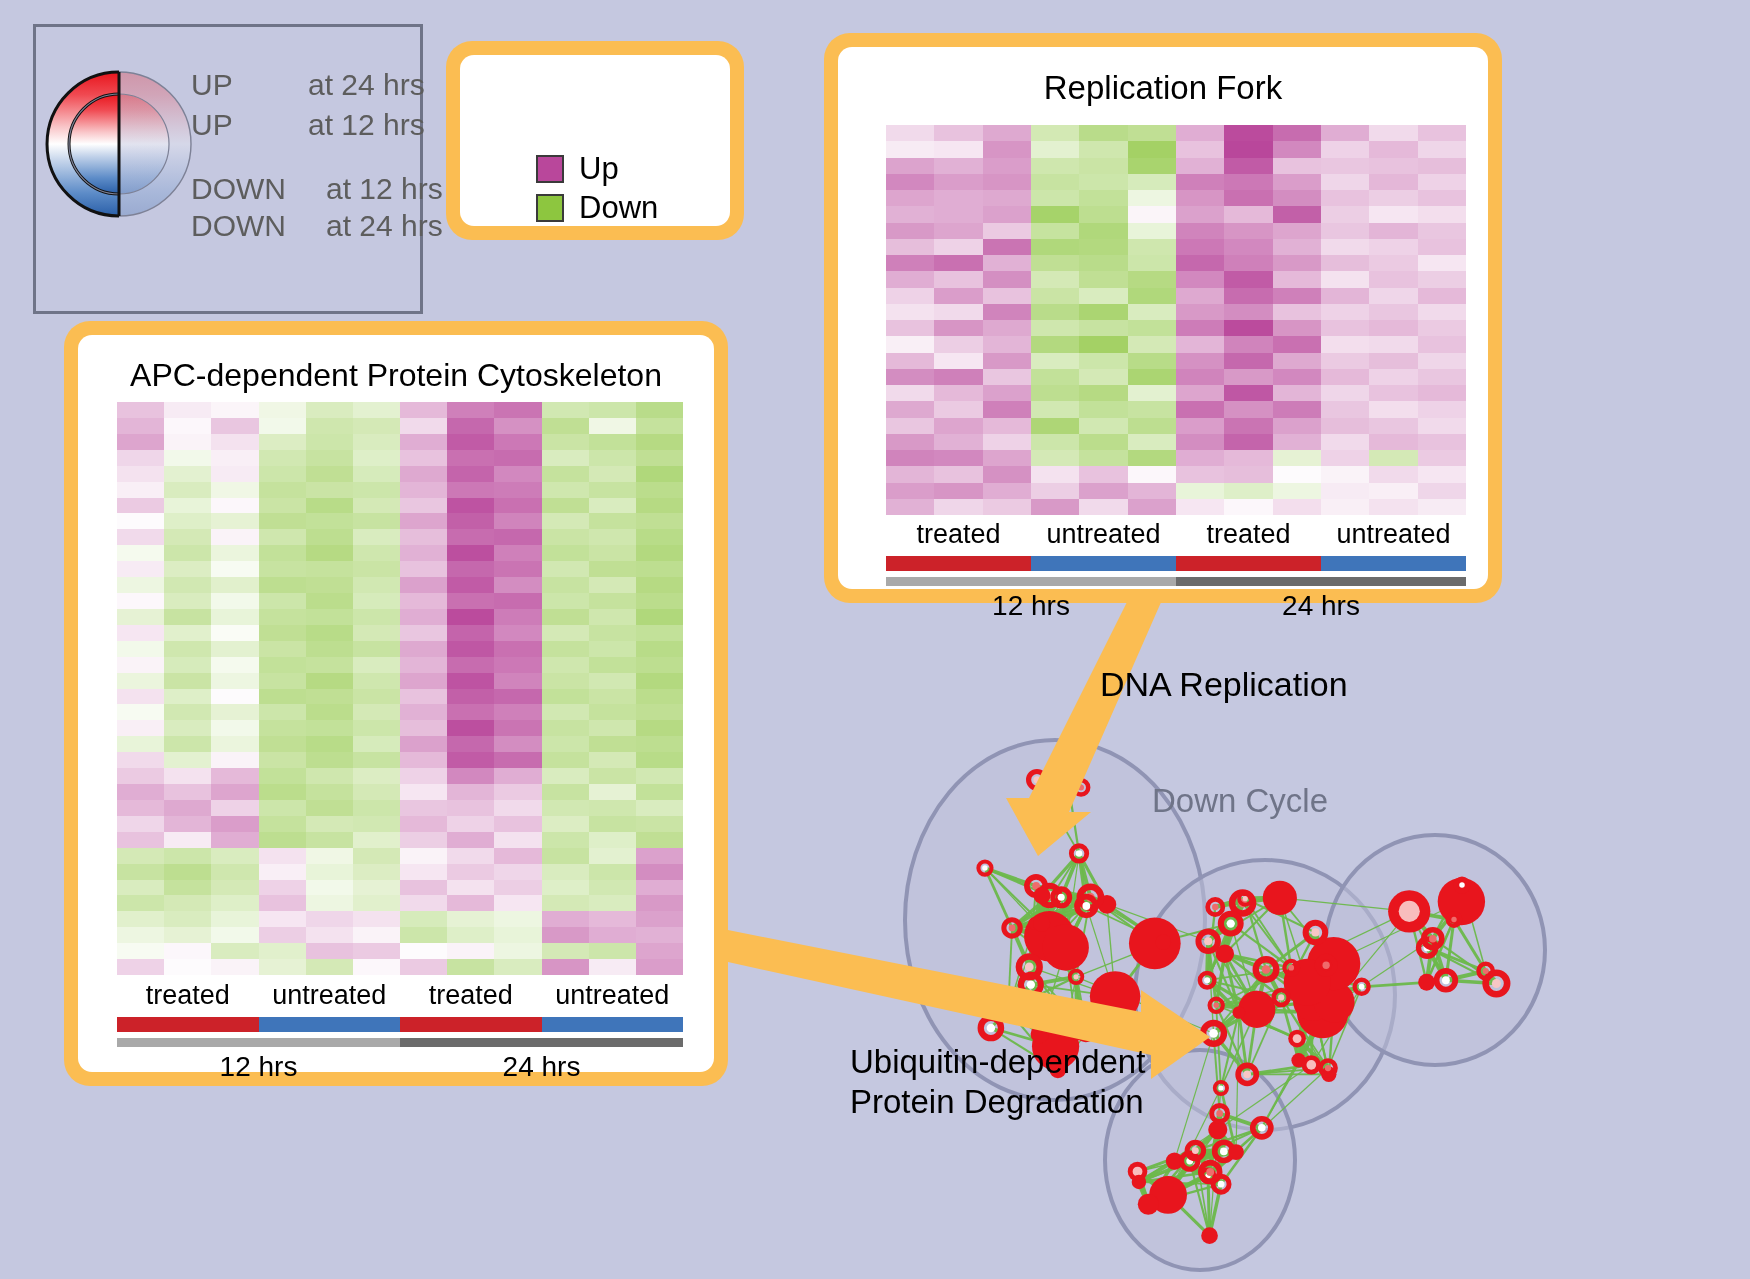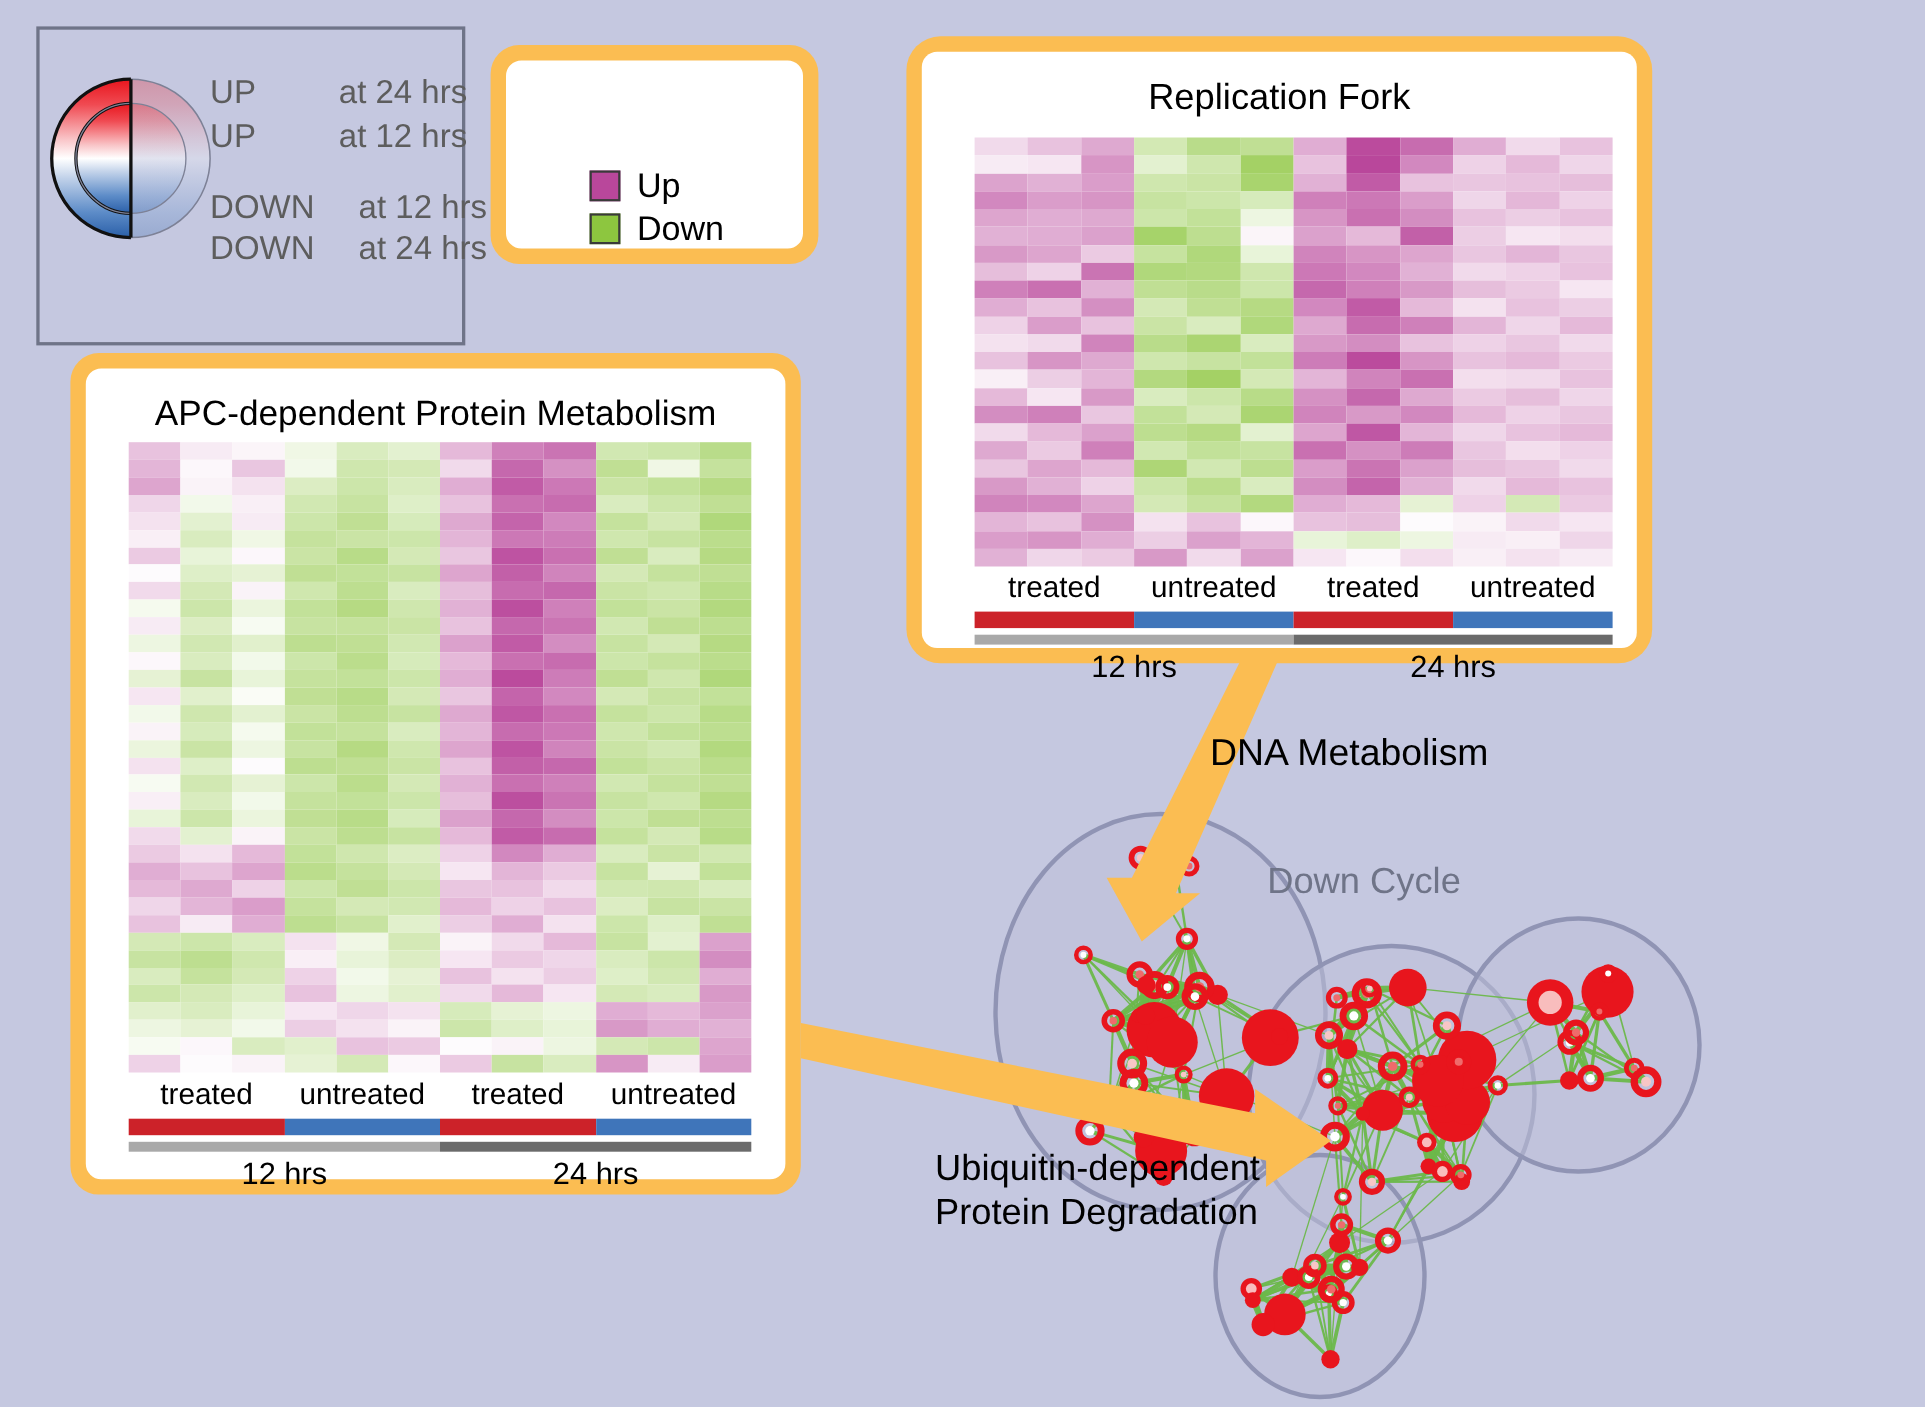--- a/index.html
+++ b/index.html
@@ -46,21 +46,21 @@
     position:absolute;left:0;top:17px;width:100%;text-align:center;
     font-size:30px;color:#000;line-height:1.14;
   }
   .key-row{position:absolute;display:flex;align-items:center;gap:15px;left:76px;}
   #key-row-up{top:98px;}
   #key-row-down{top:137px;}
   .key-swatch{width:28px;height:28px;border:2px solid #3a3a3a;box-sizing:border-box;}
   .key-label{font-size:31px;color:#000;line-height:1;}
 
   
-  #rf-panel{left:824px;top:33px;width:678px;height:570px;border-radius:31px;}
+  #rf-panel{left:824px;top:33px;width:678px;height:570px;}
   #apc-panel{left:64px;top:321px;width:664px;height:765px;}
 
   .hm-title{
     position:absolute;left:0;width:100%;text-align:center;
     font-size:33px;color:#000;top:22px;white-space:nowrap;
   }
   #apc-panel .hm-title{font-size:32px;}
 
   .hm-grid{position:absolute;display:grid;}
   #rf-grid{left:48px;top:78px;width:580px;height:390px;}
@@ -463,21 +463,21 @@
         </div>
       <div class="time-labels" id="rf-timelabels">
           <span>12 hrs</span>
           <span>24 hrs</span>
         </div>
     </div>
   </div>
 
   <div class="panel" id="apc-panel">
     <div class="panel-inner">
-      <div class="hm-title">APC-dependent Protein Metabolism</div>
+      <div class="hm-title">APC-dependent Protein Cytoskeleton</div>
       <div class="hm-grid" id="apc-grid" style="grid-template-columns: repeat(12, 1fr); grid-template-rows: repeat(36, 1fr);">
           <div class="hm-cell" style="background: rgb(232, 194, 222);"></div>
           <div class="hm-cell" style="background: rgb(247, 235, 244);"></div>
           <div class="hm-cell" style="background: rgb(251, 245, 249);"></div>
           <div class="hm-cell" style="background: rgb(240, 247, 229);"></div>
           <div class="hm-cell" style="background: rgb(217, 236, 191);"></div>
           <div class="hm-cell" style="background: rgb(227, 241, 208);"></div>
           <div class="hm-cell" style="background: rgb(229, 185, 217);"></div>
           <div class="hm-cell" style="background: rgb(207, 128, 186);"></div>
           <div class="hm-cell" style="background: rgb(202, 116, 179);"></div>
@@ -1404,17 +1404,17 @@
         <circle cx="441.06830556749236" cy="564.1726117932155" r="7.992886365388001" fill="none" stroke="#e8151d" stroke-width="4.955589546540561"></circle>
         <circle cx="441.06830556749236" cy="564.1726117932155" r="3.3570122734629604" fill="#ffffff"></circle>
       </g>
     </svg>
 
   <svg style="position:absolute;left:0;top:0;width:1750px;height:1279px;pointer-events:none">
     <polygon fill="#fbbd52" points="1128,600 1162,600 1069,812 1091,812 1038,856 1006,798 1029,798"></polygon>
     <polygon fill="#fbbd52" points="728,930 1141,1012 1141,990 1210,1037 1151,1079 1151,1055 728,962"></polygon>
   </svg>
 
-  <div class="net-label" id="lbl-dna">DNA Metabolism</div>
+  <div class="net-label" id="lbl-dna">DNA Replication</div>
   <div class="net-label" id="lbl-cc">Down Cycle</div>
   <div class="net-label" id="lbl-ub">Ubiquitin-dependent<br>Protein Degradation</div>
 
 </div>
 
 </body></html>

